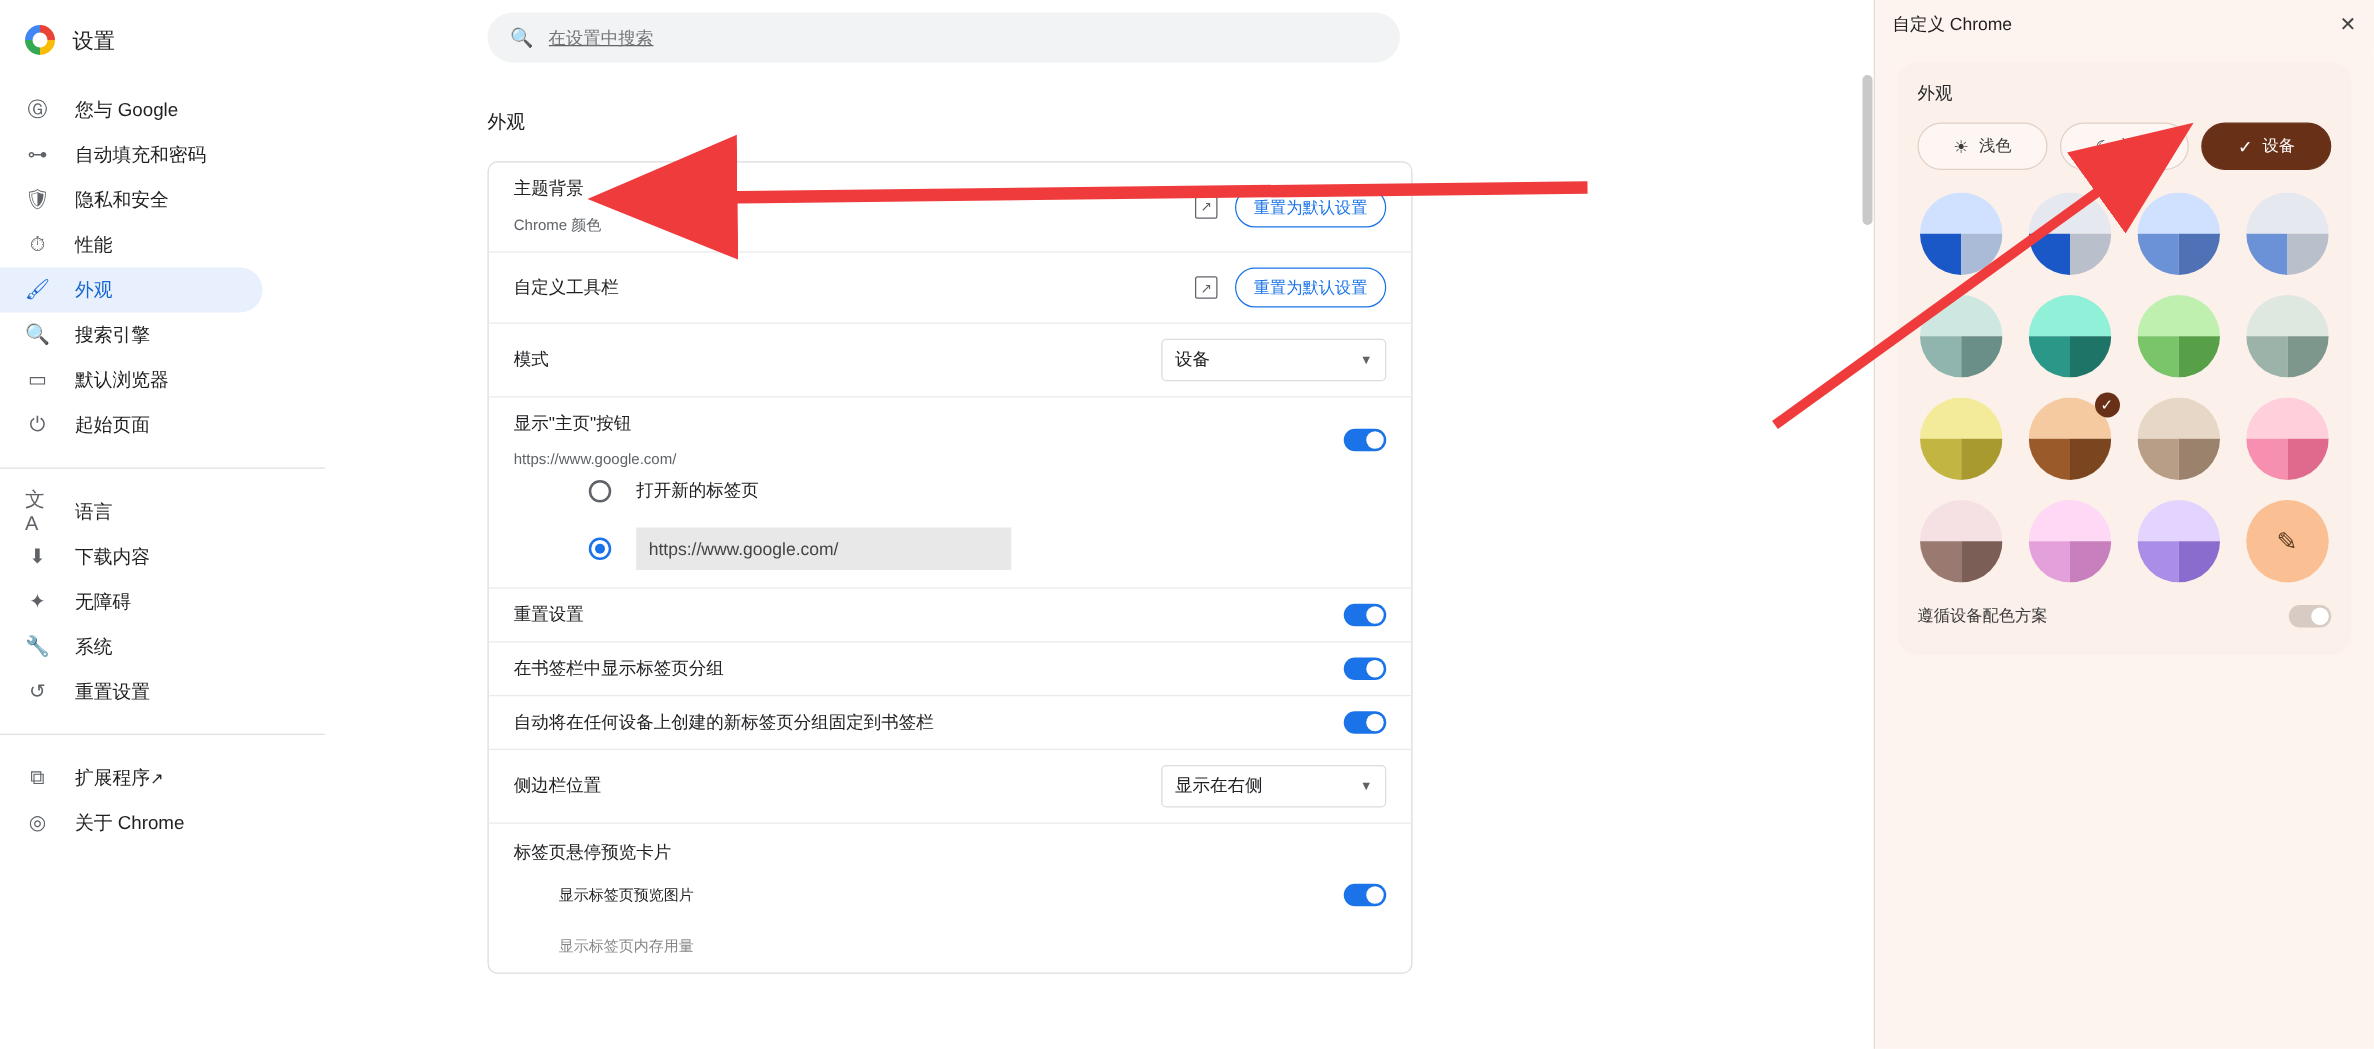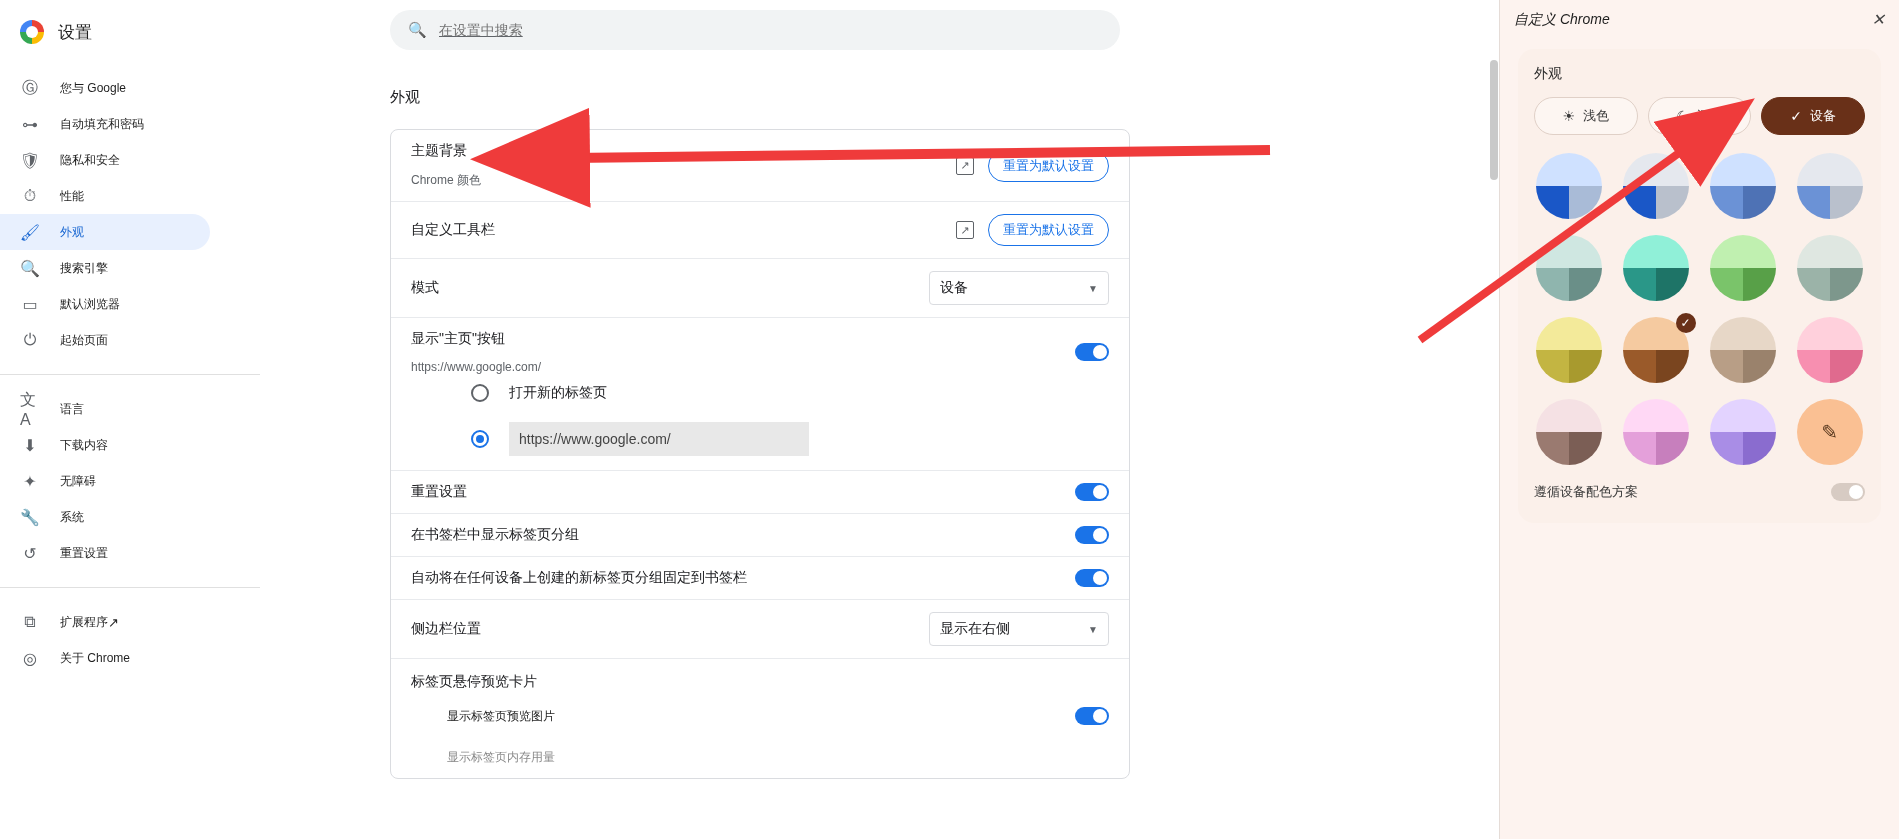--- a/index.html
+++ b/index.html
@@ -9,21 +9,21 @@
 .sidebar { position:absolute; left:0; top:0; width:270px; height:839px; background:#fff; }
 .sb-header { display:flex; align-items:center; height:64px; padding-left:20px; }
 .sb-logo { width:24px; height:24px; border-radius:50%; background:conic-gradient(#ea4335 0 90deg,#fbbc05 90deg 180deg,#34a853 180deg 270deg,#4285f4 270deg 360deg); position:relative; margin-right:14px;}
 .sb-logo::after{content:"";position:absolute;inset:6px;border-radius:50%;background:#fff;}
 .sb-title { font-size:17px; font-weight:500; }
 .sb-items { padding:6px 0; }
 .sb-item { display:flex; align-items:center; height:36px; padding-left:20px; border-radius:0 18px 18px 0; margin-right:60px; cursor:pointer; color:#1f1f1f; }
 .sb-item.active { background:#e8f0fe; color:#1967d2; }
 .sb-icon { width:20px; height:20px; margin-right:20px; display:flex; align-items:center; justify-content:center; color:#5f6368; font-size:16px; }
 .sb-item.active .sb-icon { color:#1967d2; }
-.sb-label { font-size:12px; }
+.sb-label { font-size:15px; }
 .sb-divider { height:1px; background:#e0e0e0; margin:10px 0 10px 0; width:260px; }
 
 
 .search-wrap { position:absolute; left:390px; top:10px; width:730px; height:40px; background:#f1f3f4; border-radius:20px; display:flex; align-items:center; padding:0 18px; }
 .search-wrap .ic { color:#5f6368; margin-right:12px; font-size:15px; }
 .search-input { border:none; background:transparent; outline:none; font-size:14px; width:100%; color:#5f6368;text-decoration:underline; }
 
 
 .main { position:absolute; left:390px; top:88px; width:740px; }
 .section-label { font-size:15px; color:#202124; margin-bottom:22px; }
@@ -43,21 +43,21 @@
 .radio { width:18px; height:18px; border:2px solid #5f6368; border-radius:50%; display:inline-block; position:relative; cursor:pointer; }
 .radio.checked { border-color:#1a73e8; }
 .radio.checked::after { content:""; position:absolute; inset:3px; border-radius:50%; background:#1a73e8; }
 .url-box { background:#e8e8e8; border:none; height:34px; padding:0 10px; font-size:14px; color:#444; width:300px; }
 .subhead { font-size:14px; padding:14px 20px 4px 20px; color:#202124; }
 .indented-row { display:flex; align-items:center; justify-content:space-between; padding:12px 20px 12px 56px; }
 .indented-row .lbl { font-size:12px; }
 
 
 .panel { position:absolute; right:0; top:0; width:400px; height:839px; background:#fdf3ef; border-left:1px solid #e5dcd7; }
-.panel-head { display:flex; align-items:center; justify-content:space-between; padding:10px 14px; font-size:14px; background:#fdf3ef;font-style:italic; }
+.panel-head { display:flex; align-items:center; justify-content:space-between; padding:10px 14px; font-size:14px; background:#fdf3ef; }
 .close-x { font-size:16px; cursor:pointer; color:#444; }
 .panel-body { padding:10px 18px; }
 .panel-card { background:#fbf0ea; border-radius:16px; padding:16px 16px 22px 16px; margin-bottom:18px; }
 .pc-title { font-size:14px; margin-bottom:14px; color:#2a2a2a; }
 .mode-row { display:flex; gap:10px; margin-bottom:18px; }
 .mode-btn { flex:1; height:38px; border-radius:19px; display:flex; align-items:center; justify-content:center; gap:8px; font-size:13px; cursor:pointer; border:1px solid #e0d0c7; background:#fdf6f2; color:#3a3a3a; }
 .mode-btn.active { background:#693018; color:#fff; border-color:#693018; }
 .mode-btn .ic { font-size:14px; }
 .swatch-grid { display:grid; grid-template-columns:repeat(4,1fr); gap:16px; }
 .swatch { width:66px; height:66px; border-radius:50%; position:relative; cursor:pointer; overflow:hidden; justify-self:center; }

